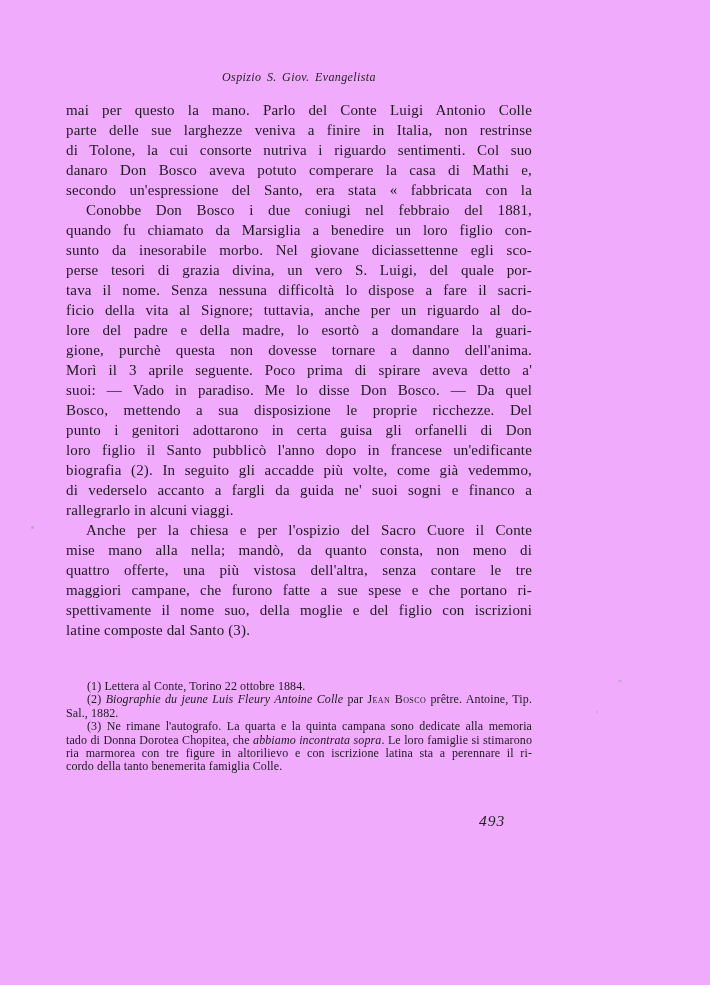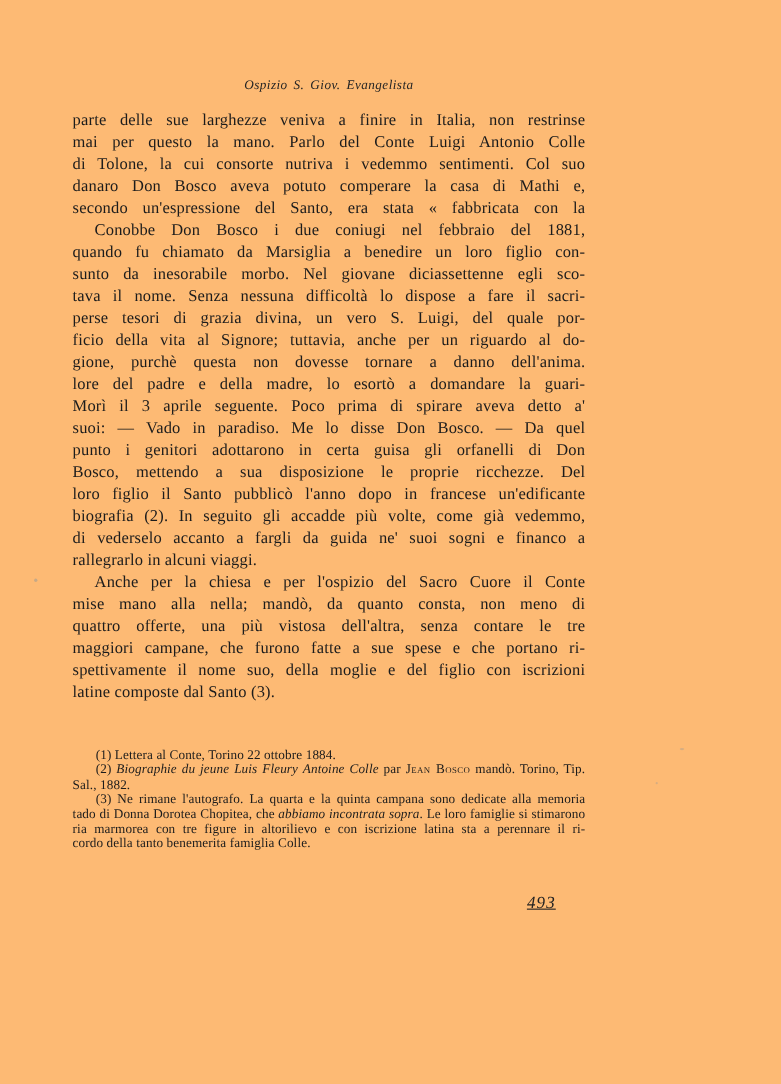--- a/index.html
+++ b/index.html
@@ -4,21 +4,21 @@
 <style>
   html, body {
     margin: 0;
     padding: 0;
     background: #e8e8e6;
   }
   .page {
     position: relative;
     width: 710px;
     height: 985px;
-    background: #fdba74;
+    background: #f0abfc;
     font-family: "Liberation Serif", "DejaVu Serif", serif;
     color: #1c1c1c;
     overflow: hidden;
   }
   .running-header {
     position: absolute;
     top: 70px;
     left: 66px;
     width: 466px;
     text-align: center;
@@ -80,78 +80,77 @@
     letter-spacing: 0.4px;
   }
   .page-number {
     position: absolute;
     top: 812px;
     left: 479px;
     font-style: italic;
     font-size: 15.5px;
     letter-spacing: 1px;
     color: #222;
-    text-decoration: underline;
   }
   .artifact {
     position: absolute;
     border-radius: 50%;
     background: #9a9a96;
     opacity: 0.55;
   }
   .artifact.a1 { left: 31px;  top: 526px; width: 3px; height: 3px; }
   .artifact.a2 { left: 618px; top: 680px; width: 4px; height: 2px; opacity: 0.4; }
   .artifact.a3 { left: 596px; top: 711px; width: 2px; height: 2px; opacity: 0.4; }
 </style>
 </head>
 <body>
 
 <div class="page">
 
   <div class="running-header">Ospizio S. Giov. Evangelista</div>
 
   <div class="body-text">
       <div>
+        <div class="body-line"><span>mai per questo la mano. Parlo del Conte Luigi Antonio Colle</span></div>
         <div class="body-line"><span>parte delle sue larghezze veniva a finire in Italia, non restrinse</span></div>
-        <div class="body-line"><span>mai per questo la mano. Parlo del Conte Luigi Antonio Colle</span></div>
-        <div class="body-line"><span>di Tolone, la cui consorte nutriva i vedemmo sentimenti. Col suo</span></div>
+        <div class="body-line"><span>di Tolone, la cui consorte nutriva i riguardo sentimenti. Col suo</span></div>
         <div class="body-line"><span>danaro Don Bosco aveva potuto comperare la casa di Mathi e,</span></div>
         <div class="body-line"><span>secondo un'espressione del Santo, era stata « fabbricata con la</span></div>
       </div>
       <div>
         <div class="body-line indent"><span>Conobbe Don Bosco i due coniugi nel febbraio del 1881,</span></div>
         <div class="body-line"><span>quando fu chiamato da Marsiglia a benedire un loro figlio con-</span></div>
         <div class="body-line"><span>sunto da inesorabile morbo. Nel giovane diciassettenne egli sco-</span></div>
+        <div class="body-line"><span>perse tesori di grazia divina, un vero S. Luigi, del quale por-</span></div>
         <div class="body-line"><span>tava il nome. Senza nessuna difficoltà lo dispose a fare il sacri-</span></div>
-        <div class="body-line"><span>perse tesori di grazia divina, un vero S. Luigi, del quale por-</span></div>
         <div class="body-line"><span>ficio della vita al Signore; tuttavia, anche per un riguardo al do-</span></div>
+        <div class="body-line"><span>lore del padre e della madre, lo esortò a domandare la guari-</span></div>
         <div class="body-line"><span>gione, purchè questa non dovesse tornare a danno dell'anima.</span></div>
-        <div class="body-line"><span>lore del padre e della madre, lo esortò a domandare la guari-</span></div>
         <div class="body-line"><span>Morì il 3 aprile seguente. Poco prima di spirare aveva detto a'</span></div>
         <div class="body-line"><span>suoi: — Vado in paradiso. Me lo disse Don Bosco. — Da quel</span></div>
+        <div class="body-line"><span>Bosco, mettendo a sua disposizione le proprie ricchezze. Del</span></div>
         <div class="body-line"><span>punto i genitori adottarono in certa guisa gli orfanelli di Don</span></div>
-        <div class="body-line"><span>Bosco, mettendo a sua disposizione le proprie ricchezze. Del</span></div>
         <div class="body-line"><span>loro figlio il Santo pubblicò l'anno dopo in francese un'edificante</span></div>
         <div class="body-line"><span>biografia (2). In seguito gli accadde più volte, come già vedemmo,</span></div>
         <div class="body-line"><span>di vederselo accanto a fargli da guida ne' suoi sogni e financo a</span></div>
         <div class="body-line last"><span>rallegrarlo in alcuni viaggi.</span></div>
       </div>
       <div>
         <div class="body-line indent"><span>Anche per la chiesa e per l'ospizio del Sacro Cuore il Conte</span></div>
         <div class="body-line"><span>mise mano alla nella; mandò, da quanto consta, non meno di</span></div>
         <div class="body-line"><span>quattro offerte, una più vistosa dell'altra, senza contare le tre</span></div>
         <div class="body-line"><span>maggiori campane, che furono fatte a sue spese e che portano ri-</span></div>
         <div class="body-line"><span>spettivamente il nome suo, della moglie e del figlio con iscrizioni</span></div>
         <div class="body-line last"><span>latine composte dal Santo (3).</span></div>
       </div>
     </div>
 
   <div class="footnotes">
       <div class="fn-line last indent"><span>(1) Lettera al Conte, Torino 22 ottobre 1884.</span></div>
-      <div class="fn-line indent"><span>(2) </span><span class="italic">Biographie du jeune Luis Fleury Antoine Colle</span><span> par </span><span class="smallcaps">Jean Bosco</span><span> mandò. Torino, Tip.</span></div>
+      <div class="fn-line indent"><span>(2) </span><span class="italic">Biographie du jeune Luis Fleury Antoine Colle</span><span> par </span><span class="smallcaps">Jean Bosco</span><span> prêtre. Antoine, Tip.</span></div>
       <div class="fn-line last"><span>Sal., 1882.</span></div>
       <div class="fn-line indent"><span>(3) Ne rimane l'autografo. La quarta e la quinta campana sono dedicate alla memoria</span></div>
       <div class="fn-line"><span>tado di Donna Dorotea Chopitea, che </span><span class="italic">abbiamo incontrata sopra</span><span>. Le loro famiglie si stimarono</span></div>
       <div class="fn-line"><span>ria marmorea con tre figure in altorilievo e con iscrizione latina sta a perennare il ri-</span></div>
       <div class="fn-line last"><span>cordo della tanto benemerita famiglia Colle.</span></div>
     </div>
 
   <div class="page-number">493</div>
 
   <div class="artifact a1"></div>

